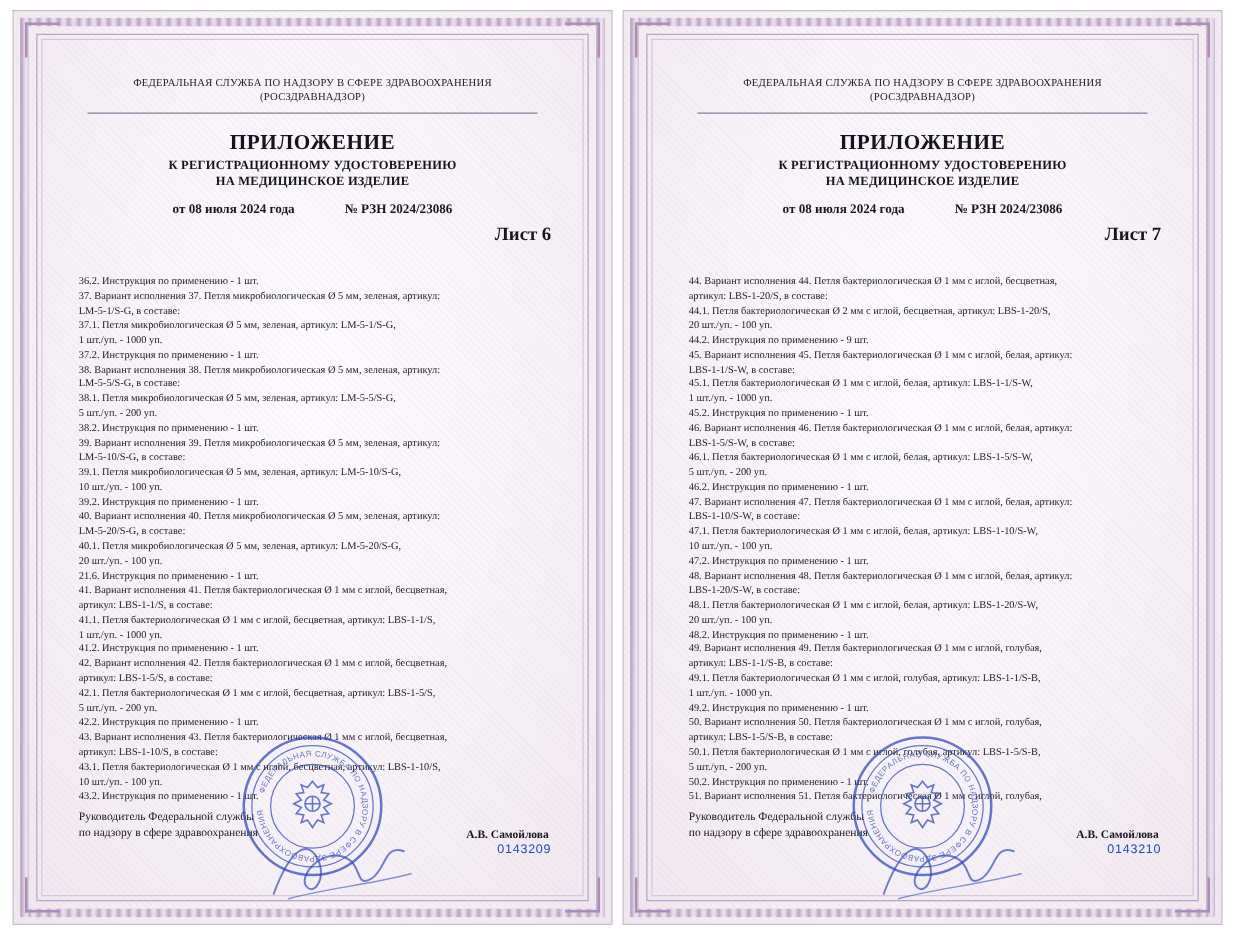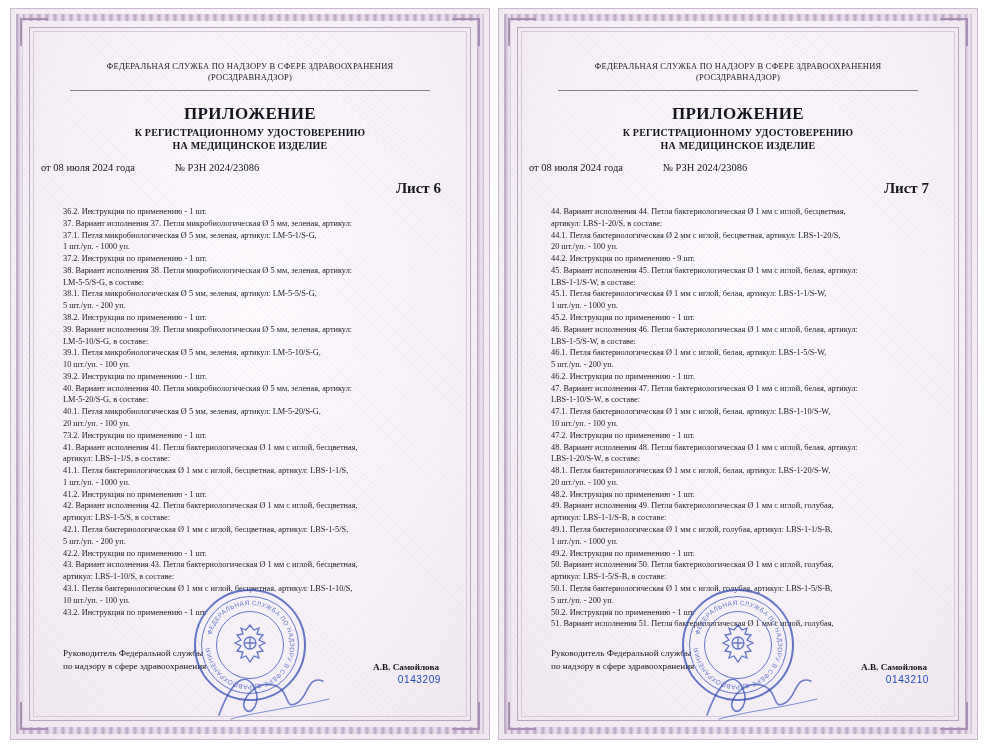--- a/index.html
+++ b/index.html
@@ -111,36 +111,36 @@
   }
   .title .t3 {
     font-size: 10px;
     font-weight: bold;
     letter-spacing: 0.2px;
     margin-top: 2px;
   }
   .dateline {
     margin-top: 11px;
     display: flex;
-    justify-content: flex-start;
+    justify-content: center;
     gap: 40px;
     font-size: 10.5px;
-    font-weight: normal;
+    font-weight: bold;
     color: #16161f;
   }
   .sheet {
     margin-top: 7px;
     text-align: right;
     padding-right: 18px;
     font-size: 15px;
     font-weight: bold;
     color: #16161f;
   }
   .body-text {
-    margin-top: 9px;
+    margin-top: 22px;
     padding: 0 4px 0 22px;
     font-size: 8.3px;
     line-height: 1.42;
     color: #1b1b24;
     text-align: left;
   }
   .body-text .line {
     white-space: pre-wrap;
   }
   .signature {
@@ -250,38 +250,39 @@
       <div class="dateline">
         <span>от  08 июля 2024 года</span>
         <span>№ РЗН 2024/23086</span>
       </div>
 
       <div class="sheet">Лист 6</div>
 
       <div class="body-text">
         <div class="line">36.2. Инструкция по применению - 1 шт.</div>
         <div class="line">37. Вариант исполнения 37. Петля микробиологическая Ø 5 мм, зеленая, артикул:</div>
+        <div class="line">LM-5-1/S-G, в составе:</div>
         <div class="line">37.1. Петля микробиологическая Ø 5 мм, зеленая, артикул: LM-5-1/S-G,</div>
         <div class="line">1 шт./уп. - 1000 уп.</div>
         <div class="line">37.2. Инструкция по применению - 1 шт.</div>
         <div class="line">38. Вариант исполнения 38. Петля микробиологическая Ø 5 мм, зеленая, артикул:</div>
         <div class="line">LM-5-5/S-G, в составе:</div>
         <div class="line">38.1. Петля микробиологическая Ø 5 мм, зеленая, артикул: LM-5-5/S-G,</div>
         <div class="line">5 шт./уп. - 200 уп.</div>
         <div class="line">38.2. Инструкция по применению - 1 шт.</div>
         <div class="line">39. Вариант исполнения 39. Петля микробиологическая Ø 5 мм, зеленая, артикул:</div>
         <div class="line">LM-5-10/S-G, в составе:</div>
         <div class="line">39.1. Петля микробиологическая Ø 5 мм, зеленая, артикул: LM-5-10/S-G,</div>
         <div class="line">10 шт./уп. - 100 уп.</div>
         <div class="line">39.2. Инструкция по применению - 1 шт.</div>
         <div class="line">40. Вариант исполнения 40. Петля микробиологическая Ø 5 мм, зеленая, артикул:</div>
         <div class="line">LM-5-20/S-G, в составе:</div>
         <div class="line">40.1. Петля микробиологическая Ø 5 мм, зеленая, артикул: LM-5-20/S-G,</div>
         <div class="line">20 шт./уп. - 100 уп.</div>
-        <div class="line">73.2. Инструкция по применению - 1 шт.</div>
+        <div class="line">21.6. Инструкция по применению - 1 шт.</div>
         <div class="line">41. Вариант исполнения 41. Петля бактериологическая Ø 1 мм с иглой, бесцветная,</div>
         <div class="line">артикул: LBS-1-1/S, в составе:</div>
         <div class="line">41.1. Петля бактериологическая Ø 1 мм с иглой, бесцветная, артикул: LBS-1-1/S,</div>
         <div class="line">1 шт./уп. - 1000 уп.</div>
         <div class="line">41.2. Инструкция по применению - 1 шт.</div>
         <div class="line">42. Вариант исполнения 42. Петля бактериологическая Ø 1 мм с иглой, бесцветная,</div>
         <div class="line">артикул: LBS-1-5/S, в составе:</div>
         <div class="line">42.1. Петля бактериологическая Ø 1 мм с иглой, бесцветная, артикул: LBS-1-5/S,</div>
         <div class="line">5 шт./уп. - 200 уп.</div>
         <div class="line">42.2. Инструкция по применению - 1 шт.</div>

